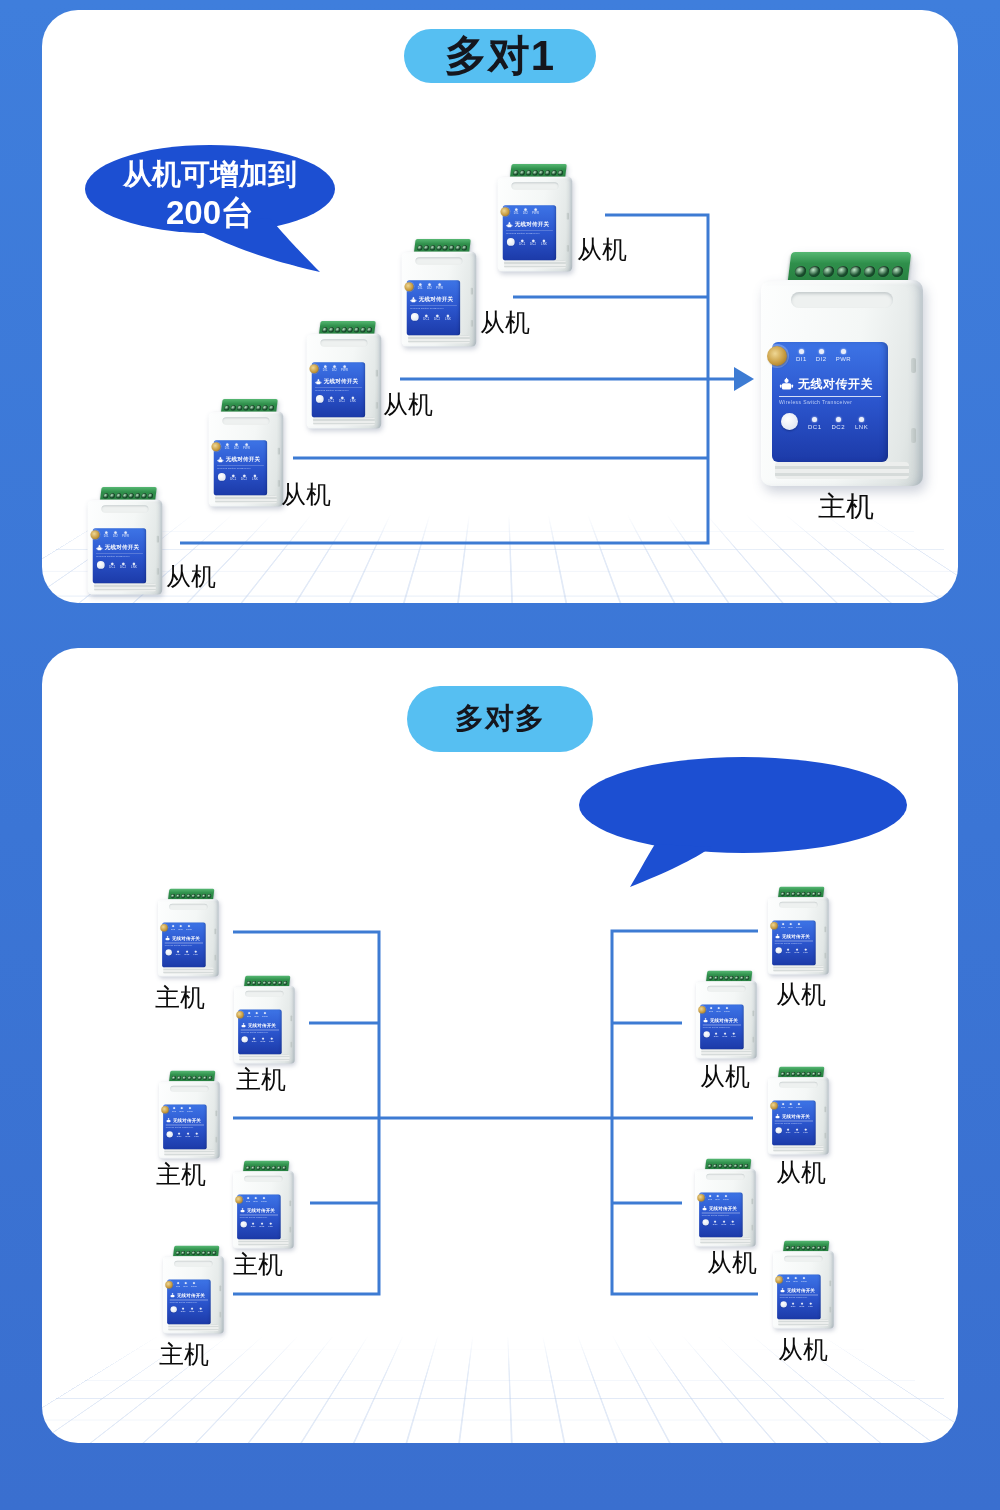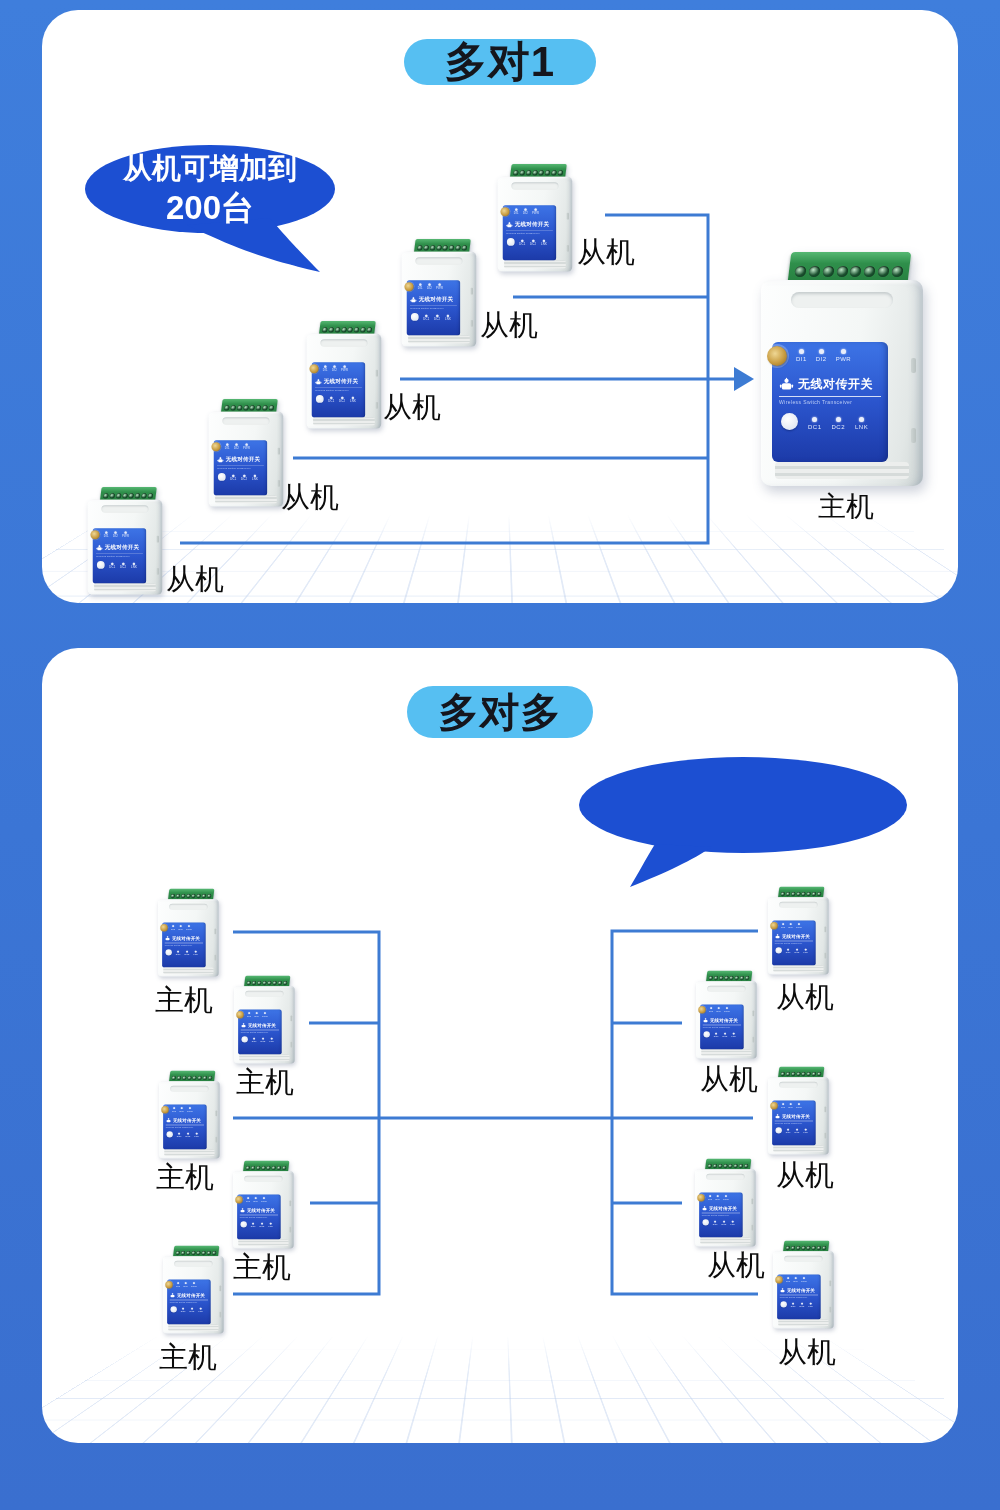--- a/index.html
+++ b/index.html
@@ -21,34 +21,34 @@
       repeating-linear-gradient(90deg,rgba(130,165,220,.42) 0 2px,transparent 2px 58px),
       repeating-linear-gradient(0deg,rgba(130,165,220,.42) 0 2px,transparent 2px 58px);
     transform:perspective(520px) rotateX(56deg);transform-origin:50% 100%;
     -webkit-mask-image:linear-gradient(to top,#000 55%,transparent 95%);
     mask-image:linear-gradient(to top,#000 55%,transparent 95%);opacity:.55;pointer-events:none}
   .panel2 .floor{height:55%}
 
   .pill{position:absolute;left:50%;transform:translateX(-50%);background:var(--pill_bg);
     color:var(--pill_text);font-weight:700;display:flex;align-items:center;justify-content:center;
     border-radius:44px;letter-spacing:1px}
-  .pill1{top:29px;width:192px;height:46px;font-size:42px}
-  .pill2{top:38px;width:186px;height:52px;font-size:40px}
+  .pill1{top:19px;width:192px;height:54px;font-size:42px}
+  .pill2{top:38px;width:186px;height:66px;font-size:29px}
 
   .wires{position:absolute;left:0;top:0;width:100%;height:100%;pointer-events:none}
   .wires path{stroke:var(--wire);stroke-width:3;fill:none}
   .wires polygon{fill:var(--wire)}
 
   .bubble-svg{position:absolute;pointer-events:none}
   .bubble-svg ellipse,.bubble-svg path{fill:var(--bubble_bg)}
   .bubble-text{position:absolute;display:flex;flex-direction:column;align-items:center;
-    justify-content:center;color:var(--bubble_text);font-weight:700;text-align:center;line-height:1.25}
+    justify-content:flex-end;color:var(--bubble_text);font-weight:700;text-align:center;line-height:1.25}
   .b-l1{font-size:29px}.b-l2{font-size:33px}
 
-  .tag{position:absolute;font-size:29px;font-weight:500;color:var(--label_text);white-space:nowrap}
+  .tag{position:absolute;font-size:25px;font-weight:500;color:var(--label_text);white-space:nowrap}
   .tag.big{font-size:28px}
   .footnote{position:absolute;left:0;right:0;top:755px;text-align:center;font-size:25px;
     font-weight:500;color:#161616}
 
   
   .device{position:absolute;width:175px;height:240px;transform-origin:0 0;
     filter:drop-shadow(3px 6px 6px rgba(30,50,90,.22))}
   .device.s46{transform:scale(.46)}
   .device.s375{transform:scale(.375)}
   .term{position:absolute;left:36px;top:2px;width:120px;height:38px;

